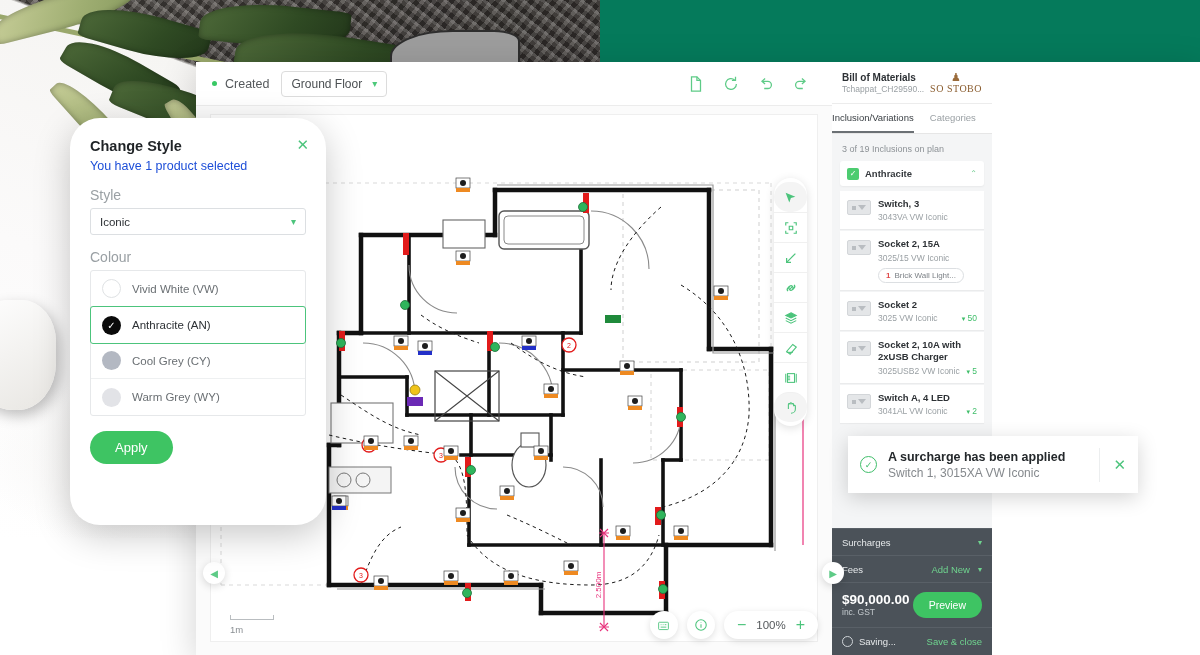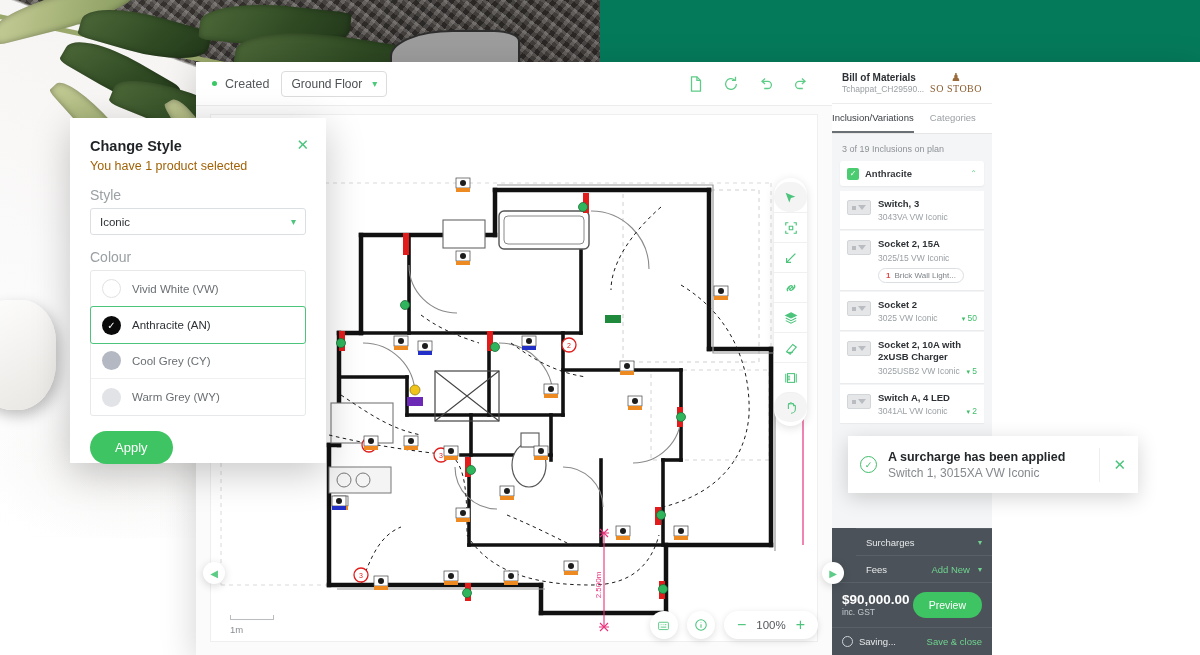--- a/index.html
+++ b/index.html
@@ -138,42 +138,42 @@
   .it-code { font-size:8.5px; color:#9aa0a4; margin-top:2px; display:flex; align-items:center; gap:4px; }
   .it-qty { margin-left:auto; color:#3fbe6a; font-size:8.5px; white-space:nowrap; }
   .it-qty .car { font-size:7px; }
   .tagpill { display:inline-flex; align-items:center; gap:4px; border:1px solid #dcdfe2; border-radius:9px;
              padding:2px 7px; margin-top:5px; font-size:8px; color:#7d8287; }
   .tagpill .num { color:#e04a4a; font-weight:bold; }
 
   
   .sb-foot { position:absolute; left:0; bottom:0; width:160px; background:#4b5259; color:#e6e9eb; }
   .foot-row { height:27px; display:flex; align-items:center; padding:0 10px; border-top:1px solid #5a6views; }
-  .foot-row { border-top:1px solid #596067;margin-left:24px; }
+  .foot-row { border-top:1px solid #596067; }
   .fr-label { font-size:9.5px; flex:1; }
   .fr-link { font-size:9.5px; color:#6fd48f; margin-right:8px; }
   .fr-chev { color:#6fd48f; font-size:8px; }
   .total-row { display:flex; align-items:center; justify-content:space-between; padding:9px 10px; border-top:1px solid #596067; }
   .total-amt { font-size:13.5px; font-weight:bold; color:#ffffff; line-height:1.1; }
   .total-gst { font-size:8.5px; color:#c4cace; }
   .preview-btn { background:#3ec463; color:#fff; border:none; border-radius:14px; padding:7px 16px;
                  font-size:10.5px; font-family:inherit; }
   .save-row { display:flex; align-items:center; padding:8px 10px; border-top:1px solid #596067; }
   .spinner { width:11px; height:11px; border-radius:50%; border:1.5px solid #cfd4d8; margin-right:6px; }
   .save-txt { font-size:9.5px; flex:1; }
   .save-link { font-size:9.5px; color:#6fd48f; }
 
   
   .modal {
-    position:absolute; left:70px; top:118px; width:256px; height:345px; background:#fff;
-    box-shadow:0 10px 36px rgba(0,0,0,.22); padding:20px 20px 0 20px; z-index:20;
+    position:absolute; left:70px; top:118px; width:256px; height:407px; background:#fff;
+    box-shadow:0 10px 36px rgba(0,0,0,.22); padding:20px 20px 0 20px; z-index:20;border-radius:30px;
   }
   .m-title { font-size:14.5px; font-weight:bold; color:#1f2326; }
   .m-close { position:absolute; right:17px; top:19px; color:#4cc47c; font-size:15px; line-height:1; }
-  .m-sub { font-size:12.5px; color:#a16207; margin-top:5px; }
+  .m-sub { font-size:12.5px; color:#1d4ed8; margin-top:5px; }
   .m-label { font-size:14px; color:#9aa0a4; margin-top:14px; margin-bottom:5px; }
   .m-select { border:1px solid #dcdfe2; border-radius:3px; height:27px; display:flex; align-items:center;
               padding:0 9px; font-size:11.5px; color:#2d3135; }
   .m-select .c { margin-left:auto; color:#4cc47c; font-size:10px; }
   .colour-list { border:1px solid #e6e8ea; border-radius:3px; }
   .crow { height:36px; display:flex; align-items:center; padding:0 11px; gap:11px; border-bottom:1px solid #eef0f1; }
   .crow:last-child { border-bottom:none; }
   .crow.sel { border:1.5px solid #4cc47c; border-radius:3px; margin:-1px; height:38px; }
   .swatch { width:19px; height:19px; border-radius:50%; flex:none; }
   .swatch.vw { background:#fff; border:1px solid #dfe2e4; }

